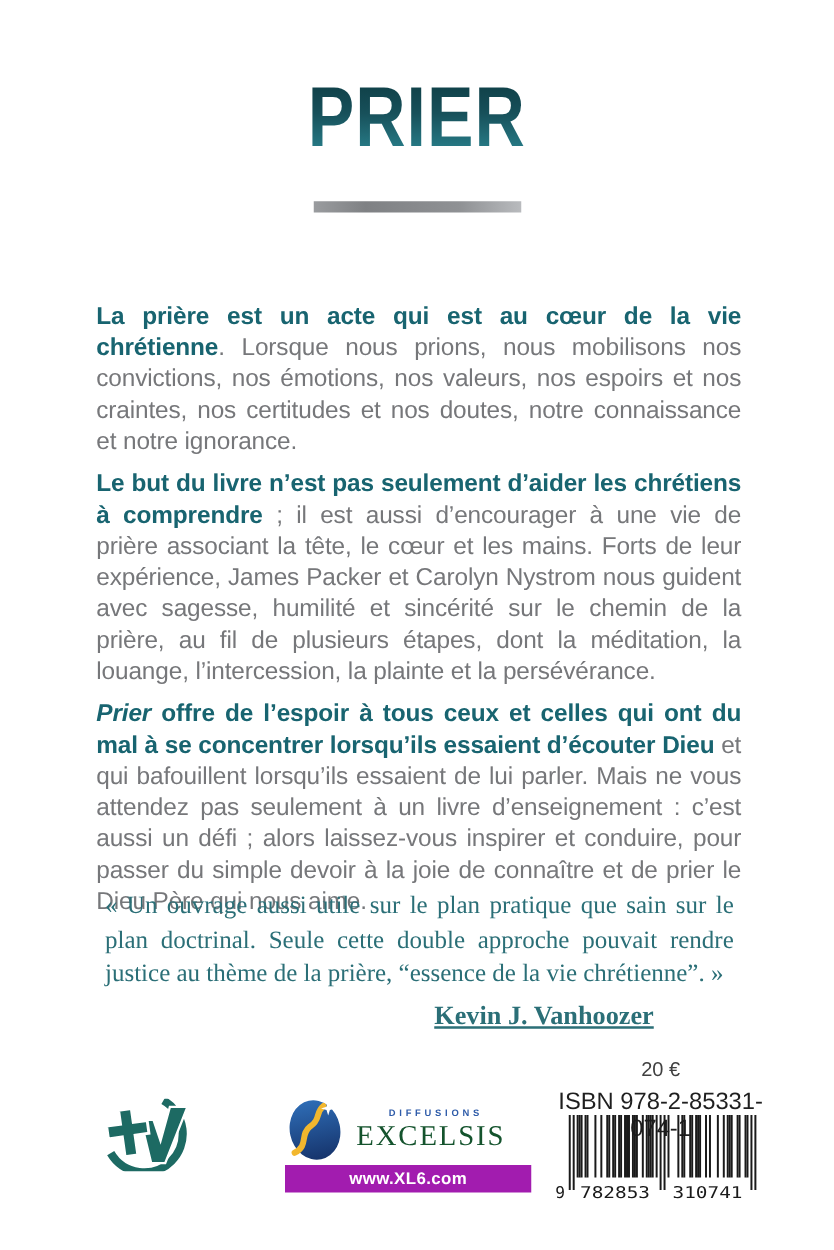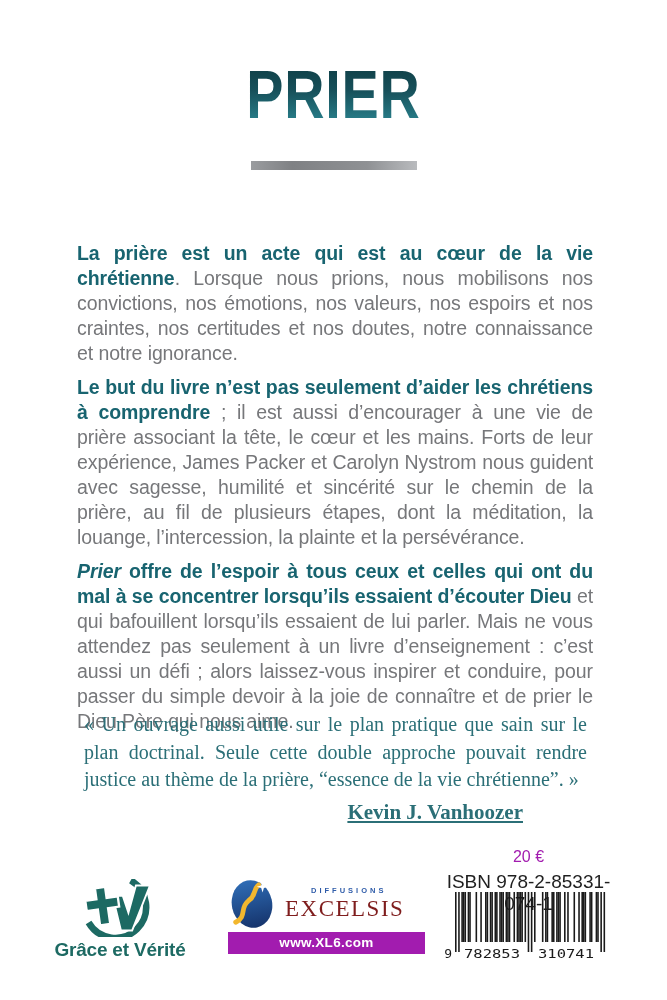--- a/index.html
+++ b/index.html
@@ -27,38 +27,38 @@
   
   .quote{position:absolute;left:84px;top:711px;width:503px;
          font-family:"Liberation Serif",serif;font-size:20px;line-height:27.5px;
          color:#2b6f77;text-align:justify;}
   .attribution{position:absolute;left:84px;top:800px;width:503px;box-sizing:border-box;
          padding-right:64px;text-align:right;font-family:"Liberation Serif",serif;
          font-weight:bold;font-size:21px;color:#2b6f77;text-decoration:underline;}
 
   
   .price{position:absolute;left:447px;top:848px;width:163px;text-align:center;
-         font-size:16px;color:#a21caf;}
+         font-size:16px;color:#404040;}
   .isbn{position:absolute;left:432px;top:871px;width:193px;text-align:center;
         font-size:19px;color:#1f1f1f;}
   .barcode{position:absolute;left:441px;top:892px;width:172px;height:68px;}
 
   
   .grace{position:absolute;left:48px;top:879px;width:144px;text-align:center;}
   .grace svg{display:block;margin:0 auto;}
   .grace-name{margin-top:2px;font-size:19px;font-weight:bold;color:#1d6a63;
               letter-spacing:-0.2px;}
 
   
   .excelsis{position:absolute;left:228px;top:878px;width:197px;}
   .exc-row{display:flex;align-items:center;height:52px;}
   .exc-text{margin-left:9px;flex:1;}
   .exc-diff{font-size:7.5px;font-weight:bold;letter-spacing:3px;color:#2f5ca9;
             padding-left:26px;margin-bottom:1px;}
-  .exc-name{font-family:"Liberation Serif",serif;font-size:23px;color:#7f1d1d;
+  .exc-name{font-family:"Liberation Serif",serif;font-size:23px;color:#14532d;
             letter-spacing:1.5px;}
   .exc-bar{margin-top:2px;height:22px;background:#a21caf;color:#ffffff;
            text-align:center;font-weight:bold;font-size:13.5px;line-height:22px;
            letter-spacing:0.3px;}
 </style>
 </head>
 <body>
 
 <div id="page">
 
@@ -135,21 +135,20 @@
       </svg></div>
 
   <div class="grace">
     <svg width="94" height="58" viewBox="0 0 100 62">
       <path d="M16.4,46.5 A33,33 0 1 0 61.5,1.4" fill="none" stroke="#1d6a63" stroke-width="7"></path>
       <polygon points="42,18 53,18 59,36 67,7 82,7 63,55 51,55" fill="#1d6a63" stroke="#ffffff" stroke-width="2"></polygon>
       <g transform="rotate(-8 31 30)">
         <path d="M26,9 h11 v12 h12 v11 h-12 v17 h-11 v-17 h-12 v-11 h12 z" fill="#1d6a63" stroke="#ffffff" stroke-width="2.5"></path>
       </g>
     </svg>
-    <div class="grace-name">Grâce et Vérité</div>
   </div>
 
   <div class="excelsis">
     <div class="exc-row">
       <svg width="48" height="50" viewBox="0 0 50 52">
         <defs>
           <linearGradient id="ovalg" x1="0" y1="0" x2="0" y2="1">
             <stop offset="0" stop-color="#2e6cb5"></stop>
             <stop offset="1" stop-color="#16346c"></stop>
           </linearGradient>

